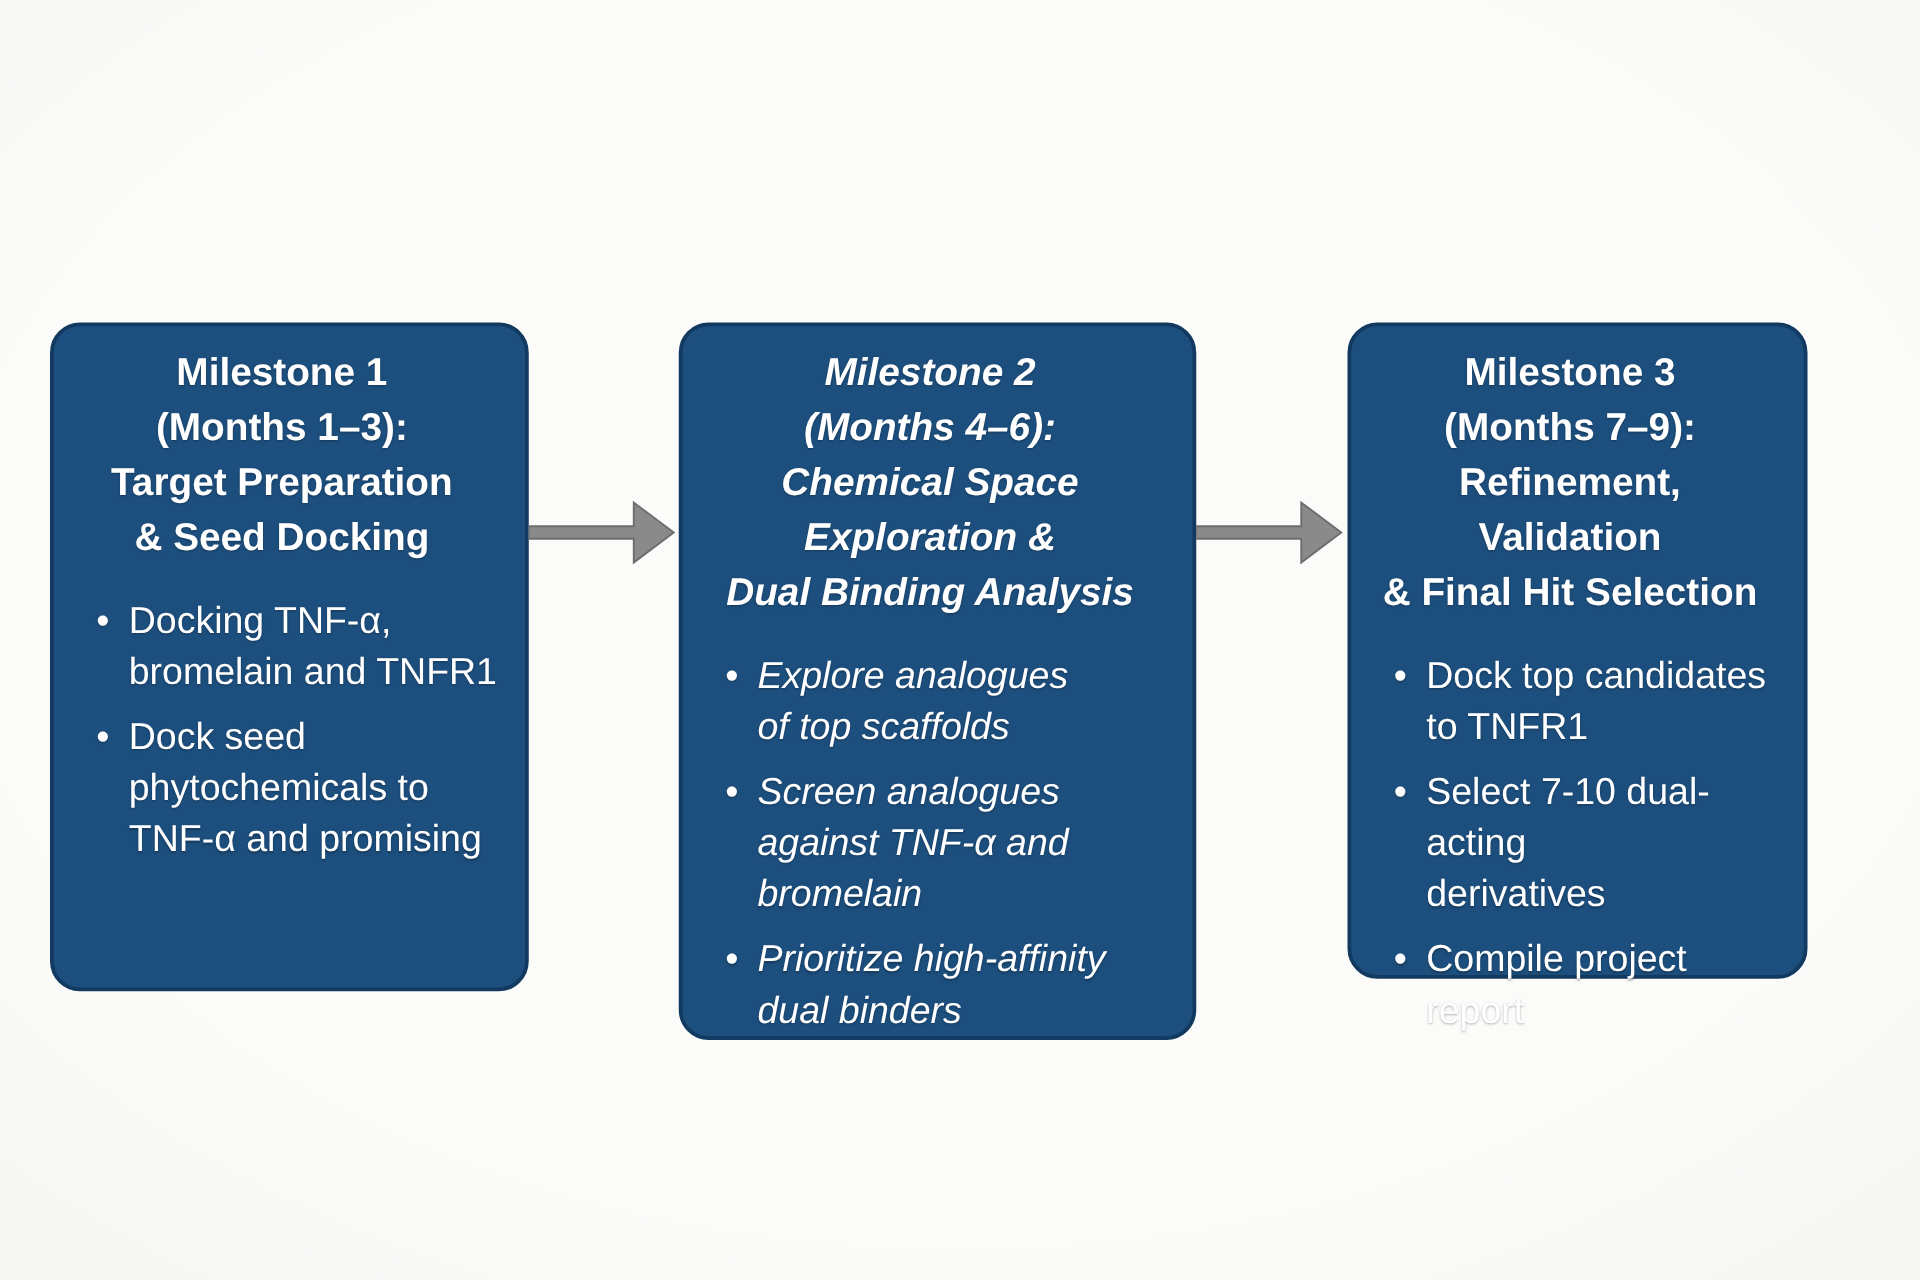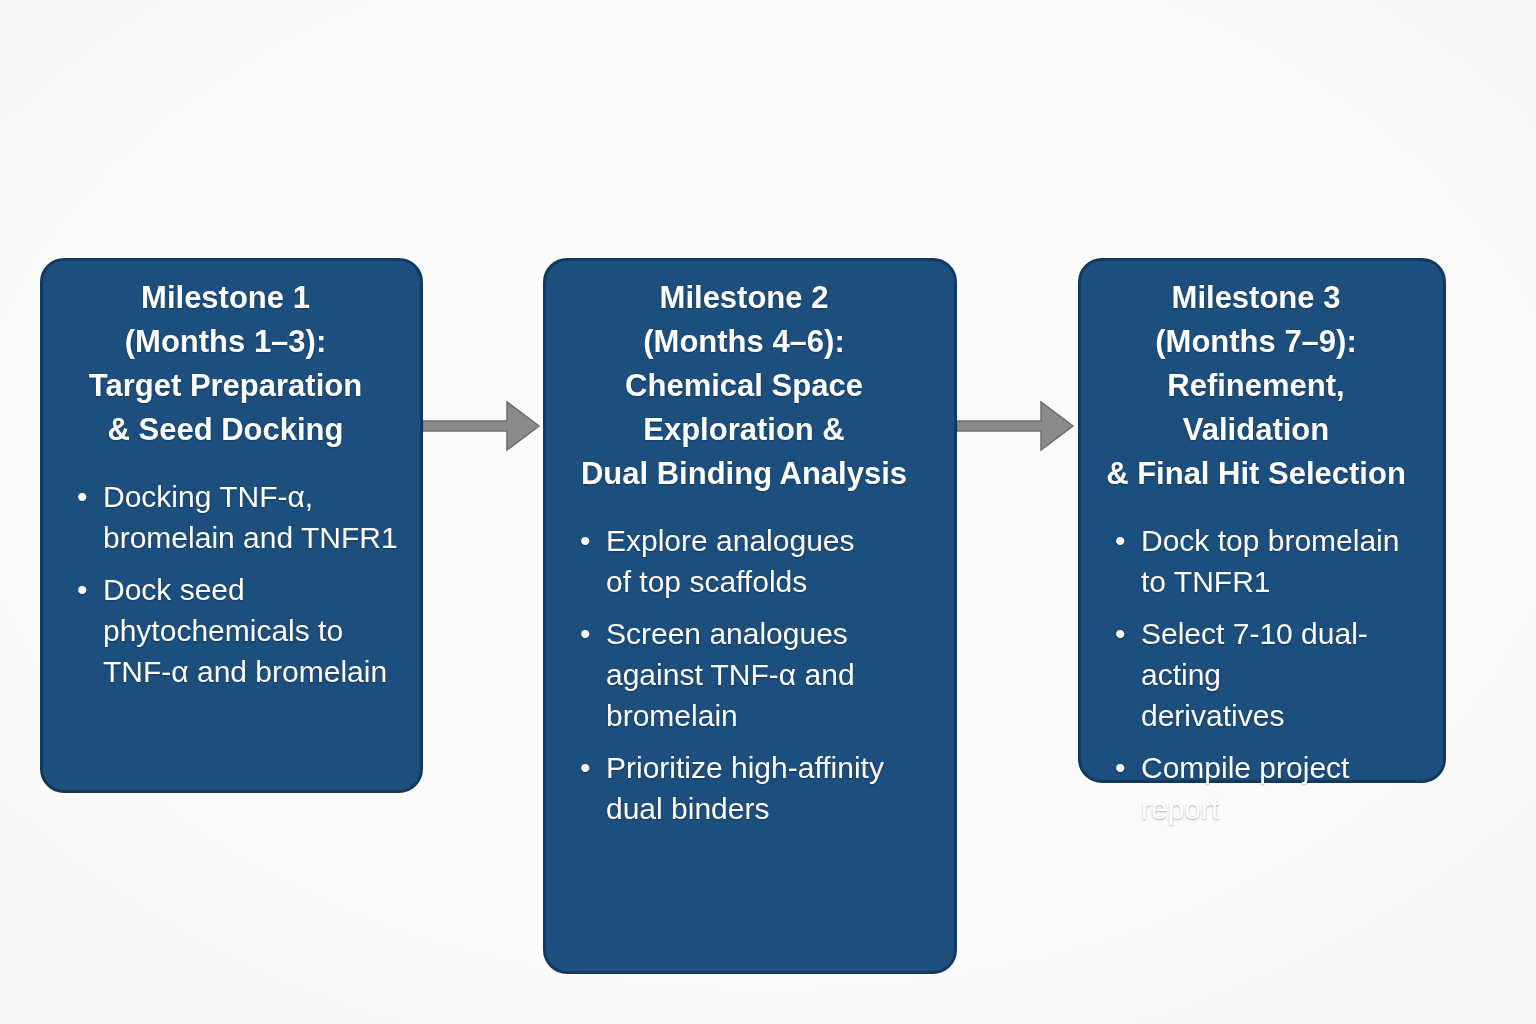--- a/index.html
+++ b/index.html
@@ -51,41 +51,41 @@
     font-size:30px;
   }
   .flow-arrow{
     position:absolute;
     width:118px;height:56px;
   }
   .flow-arrow svg{display:block;}
 
   
   #box-1{left:40px;  top:258px; width:383px; height:535px;}
-  #box-2{left:543px; top:258px; width:414px; height:716px;}
+  #box-2{left:543px; top:258px; width:414px; height:574px;font-style:italic;}
   #box-3{left:1078px;top:258px; width:368px; height:525px;}
   #arrow-1{left:423px; top:398px;}
   #arrow-2{left:957px; top:398px;}
 </style>
 </head>
 <body>
 
 <div class="canvas">
 
   <div class="milestone-box" id="box-1">
     <div class="box-title">Milestone 1
 (Months 1–3):
 Target Preparation
 &amp; Seed Docking</div>
     <ul class="box-bullets">
       <li class="bullet-item">Docking TNF-α,
 bromelain and TNFR1</li>
       <li class="bullet-item">Dock seed
 phytochemicals to
-TNF-α and bromelain</li>
+TNF-α and promising</li>
     </ul>
   </div>
 
   <div class="flow-arrow" id="arrow-1">
     <svg width="118" height="56" viewBox="0 0 118 56" aria-hidden="true">
       <polygon points="0,23 84,23 84,4 116,28 84,52 84,33 0,33" fill="var(--arrow-fill,#8a8a8a)" stroke="var(--arrow-border,#6d6d6d)" stroke-width="1.5"></polygon>
     </svg>
   </div>
 
   <div class="milestone-box" id="box-2">
@@ -110,21 +110,21 @@
       <polygon points="0,23 84,23 84,4 116,28 84,52 84,33 0,33" fill="var(--arrow-fill,#8a8a8a)" stroke="var(--arrow-border,#6d6d6d)" stroke-width="1.5"></polygon>
     </svg>
   </div>
 
   <div class="milestone-box" id="box-3">
     <div class="box-title">Milestone 3
 (Months 7–9):
 Refinement, Validation
 &amp; Final Hit Selection</div>
     <ul class="box-bullets">
-      <li class="bullet-item">Dock top bromelain
+      <li class="bullet-item">Dock top candidates
 to TNFR1</li>
       <li class="bullet-item">Select 7-10 dual-acting
 derivatives</li>
       <li class="bullet-item">Compile project report</li>
     </ul>
   </div>
 
 </div>
 
 </body></html>

